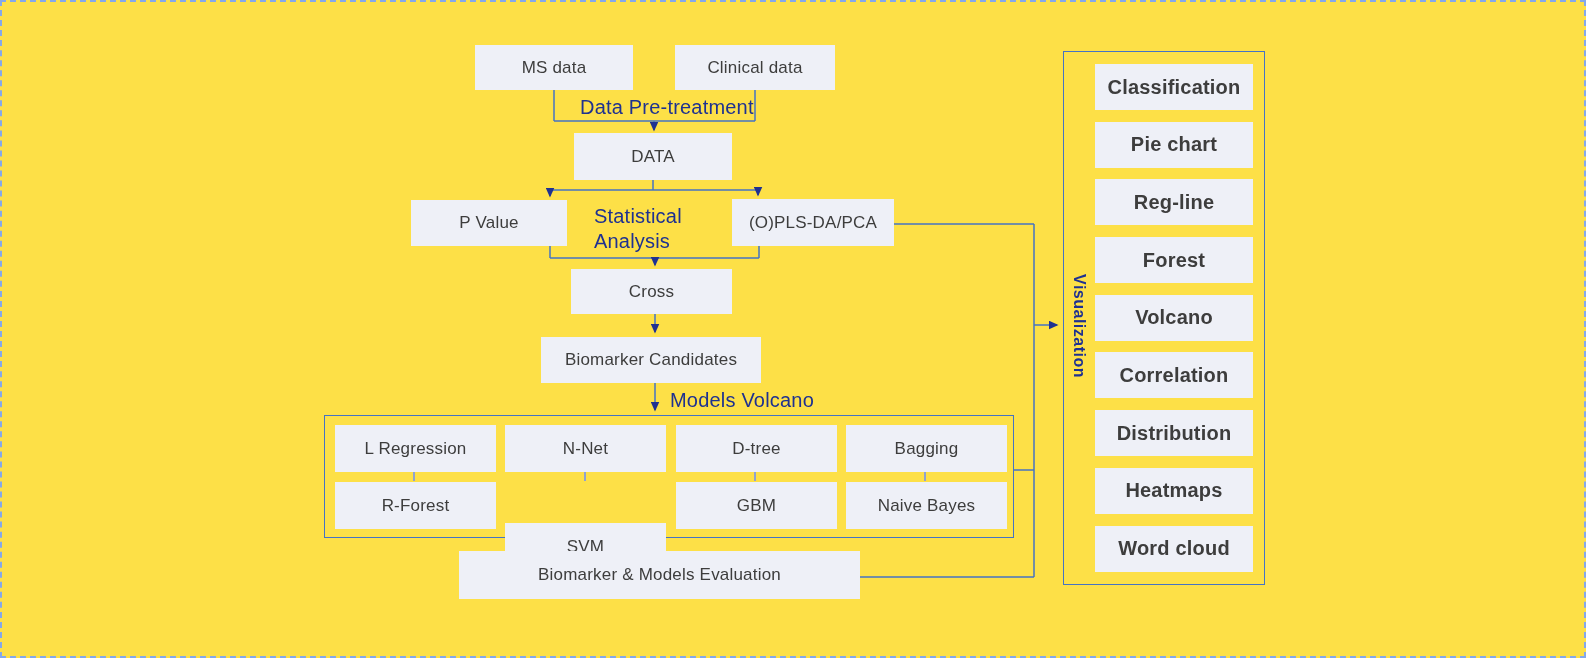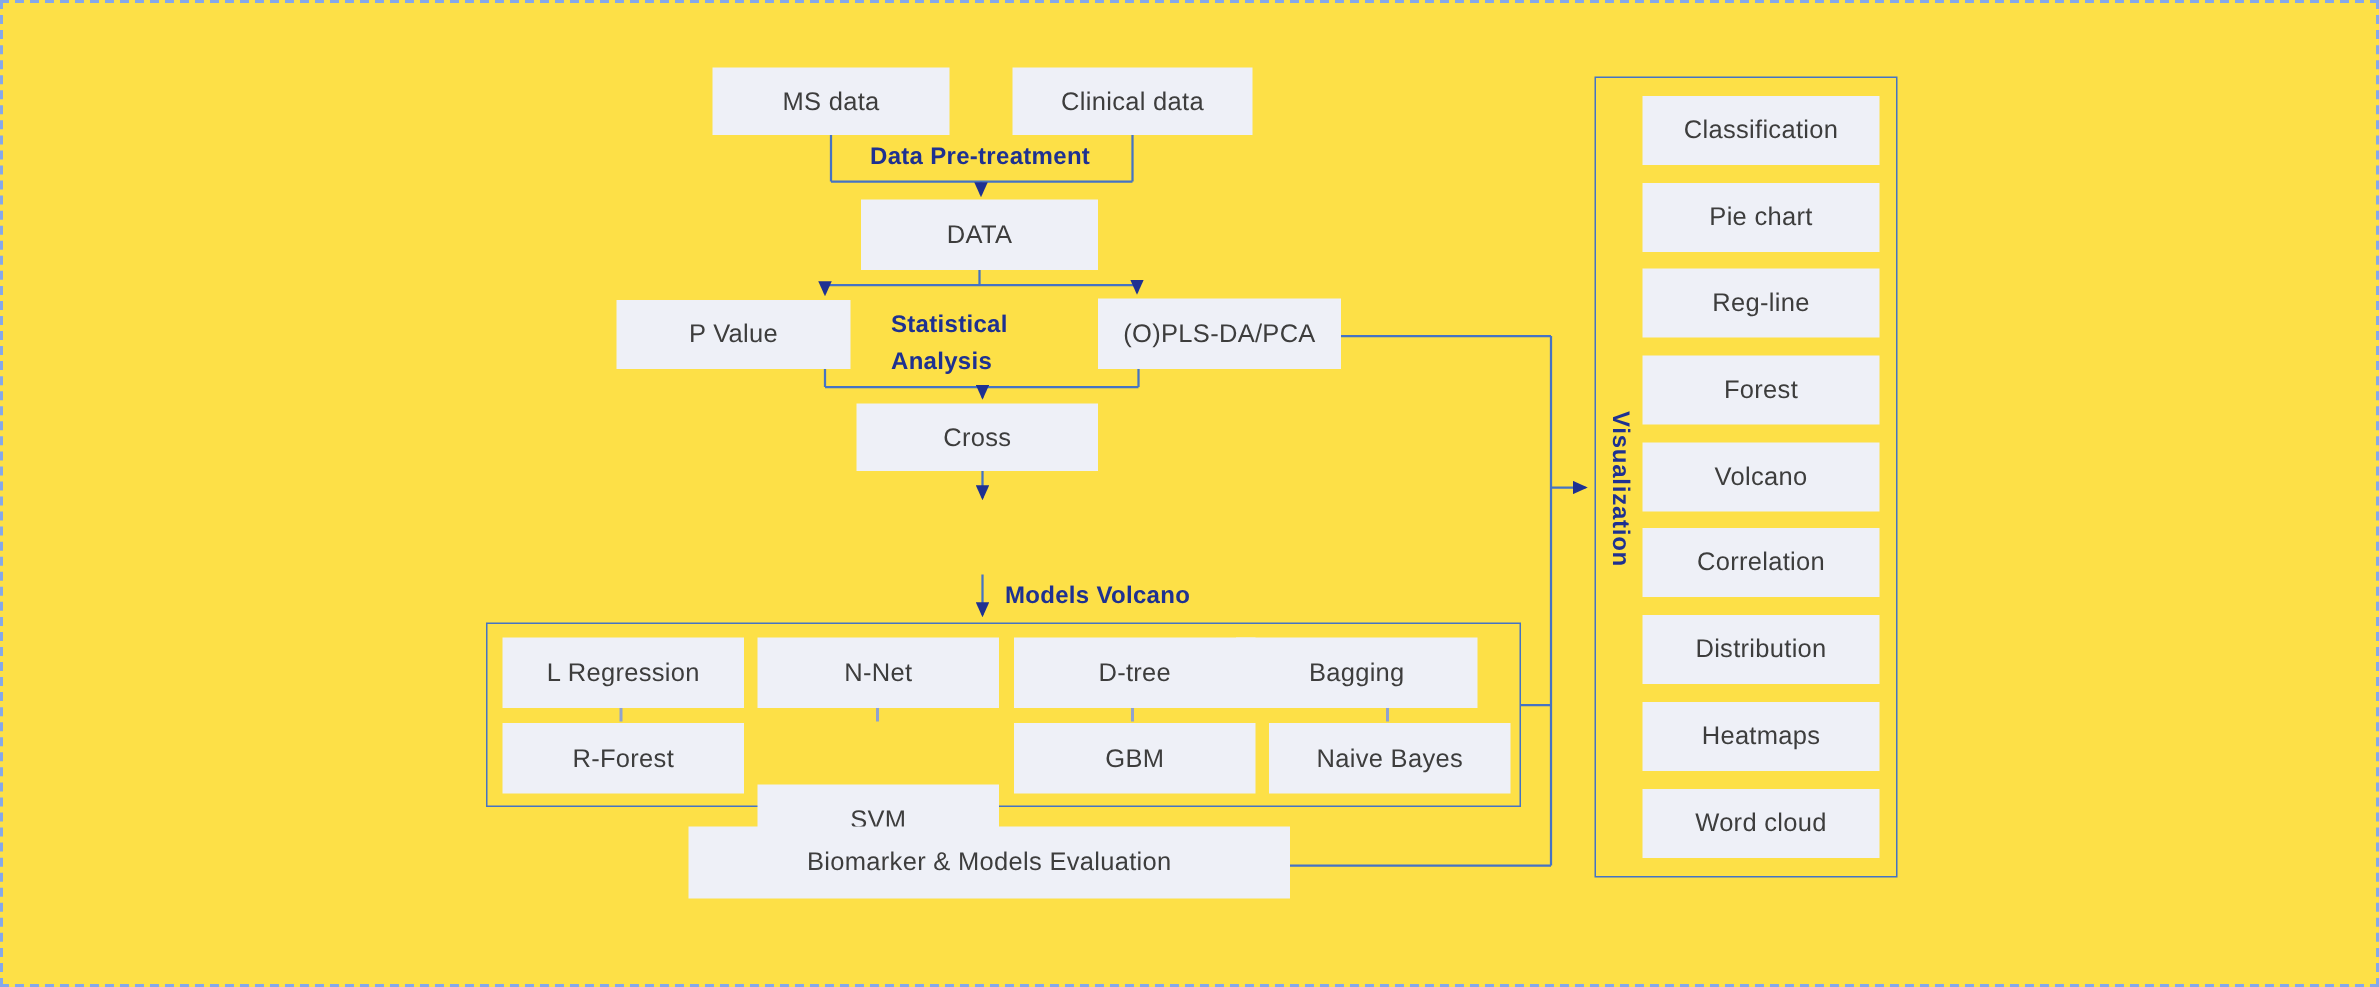--- a/index.html
+++ b/index.html
@@ -27,22 +27,22 @@
     align-items: center;
     justify-content: center;
     font-size: 17px;
     letter-spacing: 0.2px;
     white-space: nowrap;
     z-index: 2;
   }
   .blue-label {
     position: absolute;
     color: #1e3191;
-    font-weight: bold;
-    font-size: 16px;
+    font-weight: normal;
+    font-size: 20px;
     letter-spacing: 0.2px;
     white-space: nowrap;
     z-index: 3;
   }
   .group {
     position: absolute;
     border: 1.5px solid #4573c4;
     background: transparent;
     z-index: 1;
   }
@@ -61,23 +61,24 @@
     gap: 11.7px;
   }
   .viz-item {
     position: relative;
     width: 158px; height: 46px;
     background: #eef0f7;
     color: #3d3d3d;
     display: flex;
     align-items: center;
     justify-content: center;
-    font-size: 17px;
+    font-size: 20px;
     letter-spacing: 0.2px;
     white-space: nowrap;
+    font-weight: bold;
   }
   .viz-vlabel {
     position: absolute;
     left: 6px; top: 222px;
     writing-mode: vertical-rl;
     color: #1e3191;
     font-weight: bold;
     font-size: 16px;
     letter-spacing: 0.5px;
     white-space: nowrap;
@@ -146,28 +147,29 @@
 
   <div class="blue-label" style="left:592px; top:202px; line-height:25px;">
     <div>Statistical</div>
     <div>Analysis</div>
   </div>
 
   <div class="box" style="left:730px; top:197px; width:162px; height:47px;">(O)PLS-DA/PCA</div>
 
   <div class="box" style="left:569px; top:267px; width:161px; height:45px;">Cross</div>
 
+  <div class="box" style="left:539px; top:335px; width:220px; height:46px;">Biomarker Candidates</div>
 
   <div class="blue-label" style="left:668px; top:387px;">Models Volcano</div>
 
   <div class="group" style="left:322px; top:413px; width:690px; height:123px;">
     <div class="model-cell" style="left:10px;  top:9px;">L Regression</div>
     <div class="model-cell" style="left:180px; top:9px;">N-Net</div>
     <div class="model-cell" style="left:351px; top:9px;">D-tree</div>
-    <div class="model-cell" style="left:499px; top:9px;">Bagging</div>
+    <div class="model-cell" style="left:521px; top:9px;">Bagging</div>
     <div class="model-cell" style="left:10px;  top:66px;">R-Forest</div>
     <div class="model-cell" style="left:180px; top:66px;margin-top:41px;">SVM</div>
     <div class="model-cell" style="left:351px; top:66px;">GBM</div>
     <div class="model-cell" style="left:521px; top:66px;">Naive Bayes</div>
   </div>
 
   <div class="box" style="left:457px; top:549px; width:401px; height:48px;">Biomarker &amp; Models Evaluation</div>
 
   <div class="viz-panel">
     <div class="viz-vlabel">Visualization</div>

